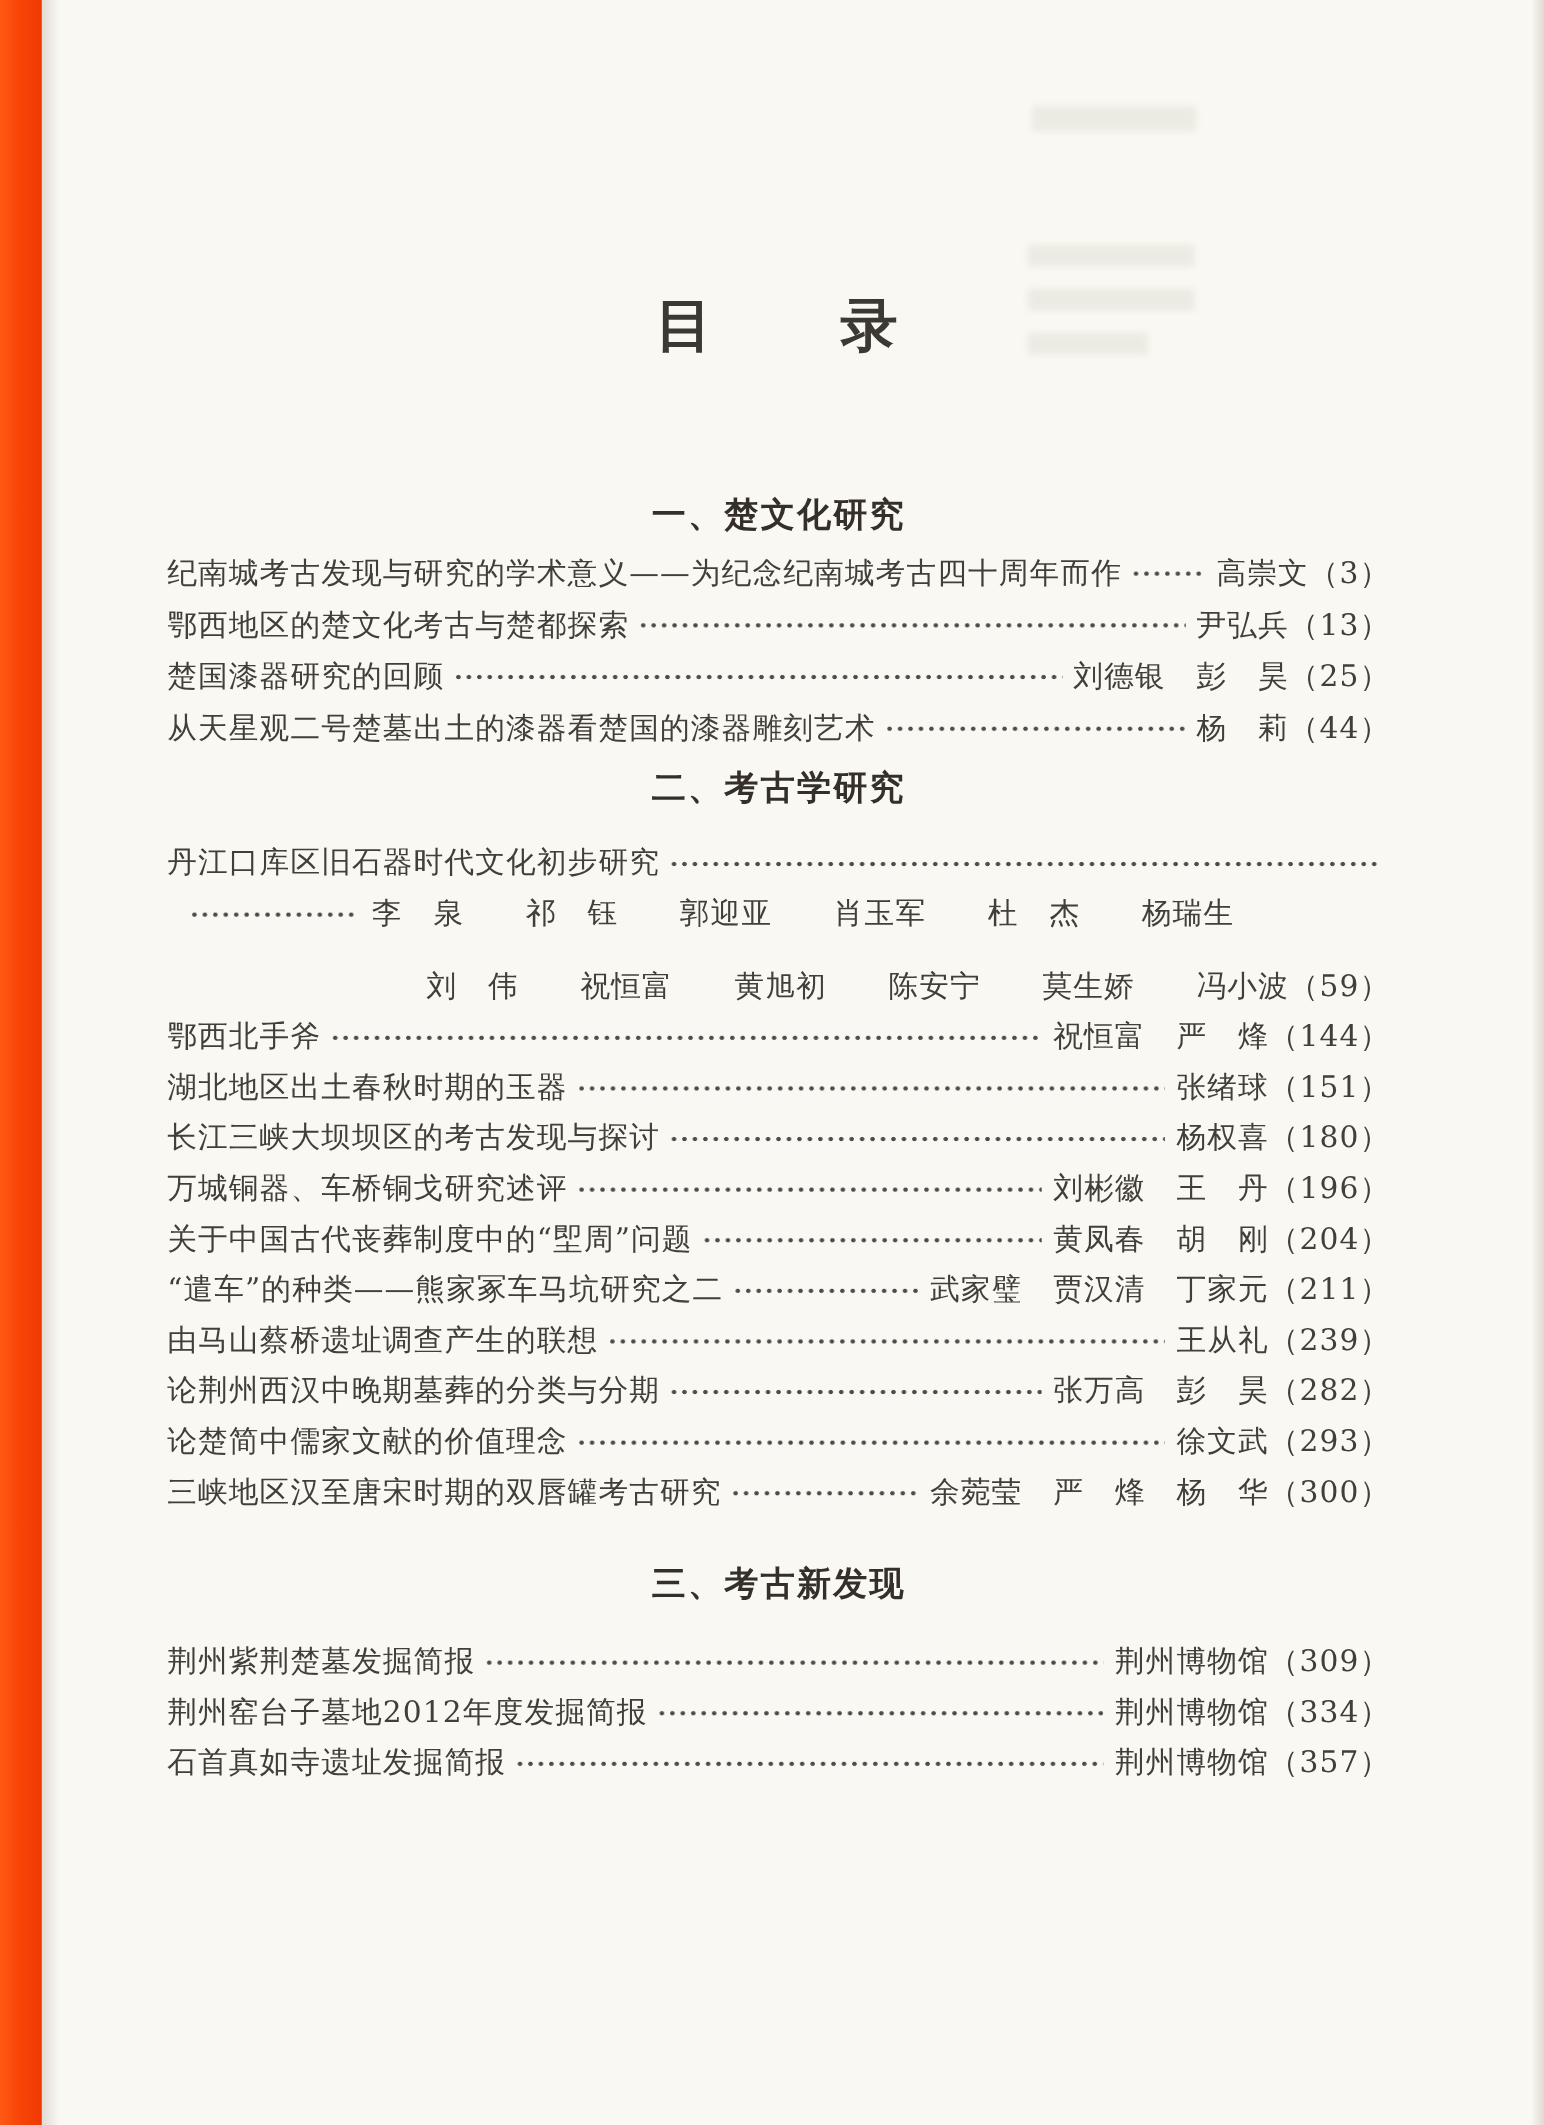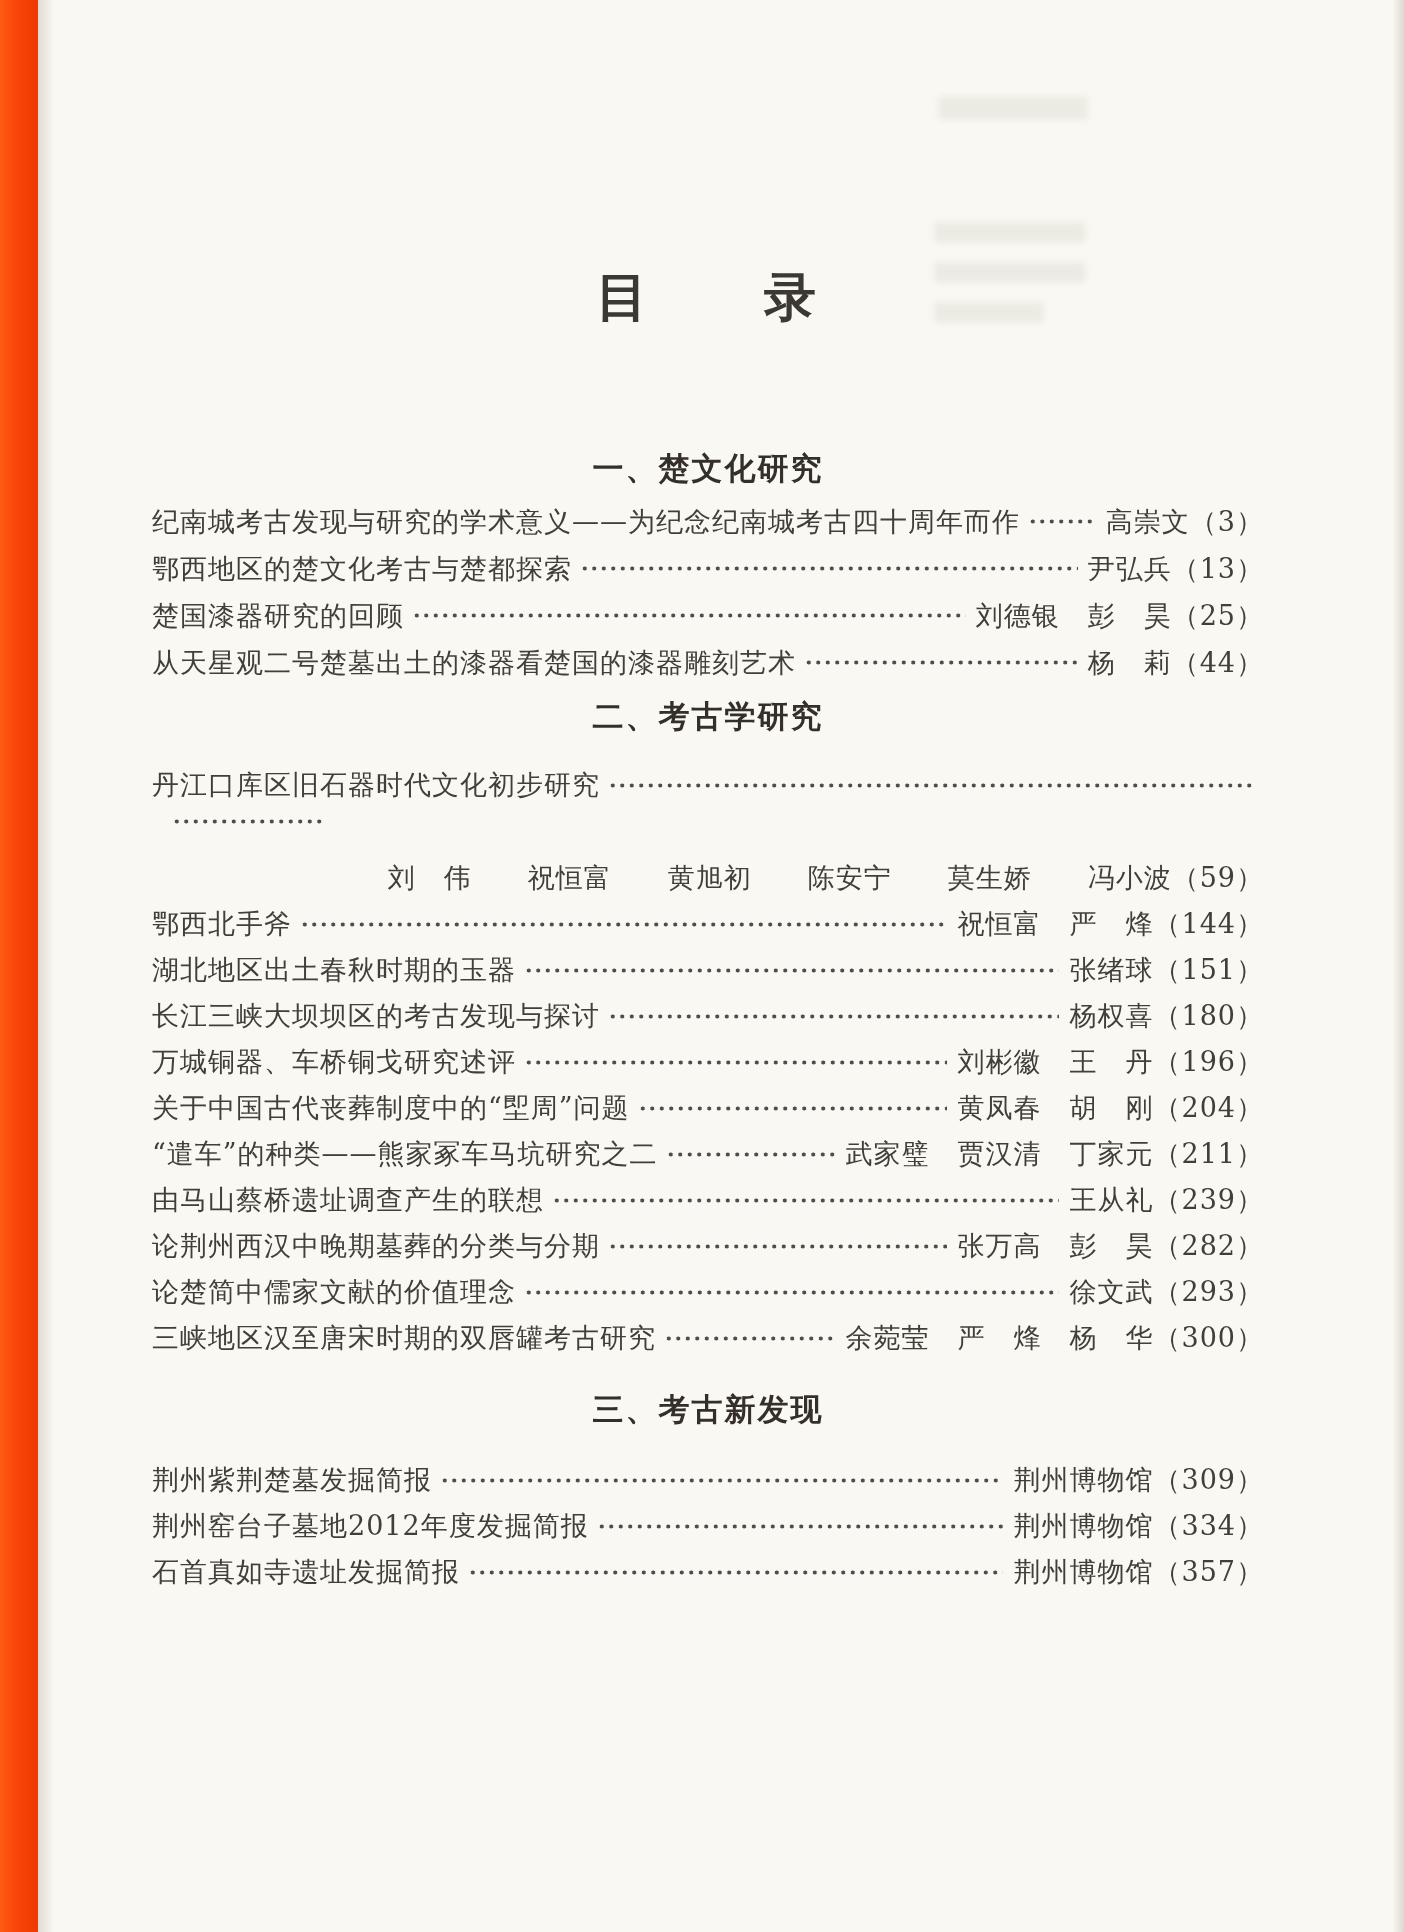--- a/index.html
+++ b/index.html
@@ -51,21 +51,21 @@
     font-weight:700;
     font-size:31px; line-height:40px;
     letter-spacing:2px;
     color:#343029;
     white-space:pre;
   }
   .mh1 { margin-top:122px; }
   .mr1 { margin-top:10px; }
   .mh2 { margin-top:10px; }
   .mr2 { margin-top:26px; }
-  .mh3 { margin-top:28px; }
+  .mh3 { margin-top:40px; }
   .mr3 { margin-top:28px; }
 
   .rows-1 .row { line-height:47px;text-align:center; }
   .rows-2 .row { line-height:46px; }
   .rows-3 .row { line-height:46px; }
 
   .row {
     display:flex; align-items:center;
     font-size:27px;
     letter-spacing:1px;
@@ -112,21 +112,21 @@
     <div class="rows-1 mr1">
         <div class="row"><span class="t">纪南城考古发现与研究的学术意义——为纪念纪南城考古四十周年而作</span><span class="leader"></span><span class="authors">高崇文</span><span class="pageno">（3）</span></div>
         <div class="row"><span class="t">鄂西地区的楚文化考古与楚都探索</span><span class="leader"></span><span class="authors">尹弘兵</span><span class="pageno">（13）</span></div>
         <div class="row"><span class="t">楚国漆器研究的回顾</span><span class="leader"></span><span class="authors">刘德银　彭　昊</span><span class="pageno">（25）</span></div>
         <div class="row"><span class="t">从天星观二号楚墓出土的漆器看楚国的漆器雕刻艺术</span><span class="leader"></span><span class="authors">杨　莉</span><span class="pageno">（44）</span></div>
       </div>
 
     <div class="sec-heading mh2">二、考古学研究</div>
     <div class="rows-2 mr2">
         <div class="row"><span class="t">丹江口库区旧石器时代文化初步研究</span><span class="leader"></span></div>
-        <div class="row indent-b"><span class="leader-fixed"></span></div>
+        <div class="row indent-b"><span class="leader-fixed"></span><span class="authors">李　泉　　祁　钰　　郭迎亚　　肖玉军　　杜　杰　　杨瑞生</span></div>
         <div class="row right-align"><span class="authors">刘　伟　　祝恒富　　黄旭初　　陈安宁　　莫生娇　　冯小波</span><span class="pageno">（59）</span></div>
         <div class="row"><span class="t">鄂西北手斧</span><span class="leader"></span><span class="authors">祝恒富　严　烽</span><span class="pageno">（144）</span></div>
         <div class="row"><span class="t">湖北地区出土春秋时期的玉器</span><span class="leader"></span><span class="authors">张绪球</span><span class="pageno">（151）</span></div>
         <div class="row"><span class="t">长江三峡大坝坝区的考古发现与探讨</span><span class="leader"></span><span class="authors">杨权喜</span><span class="pageno">（180）</span></div>
         <div class="row"><span class="t">万城铜器、车桥铜戈研究述评</span><span class="leader"></span><span class="authors">刘彬徽　王　丹</span><span class="pageno">（196）</span></div>
         <div class="row"><span class="t">关于中国古代丧葬制度中的“堲周”问题</span><span class="leader"></span><span class="authors">黄凤春　胡　刚</span><span class="pageno">（204）</span></div>
         <div class="row"><span class="t">“遣车”的种类——熊家冢车马坑研究之二</span><span class="leader"></span><span class="authors">武家璧　贾汉清　丁家元</span><span class="pageno">（211）</span></div>
         <div class="row"><span class="t">由马山蔡桥遗址调查产生的联想</span><span class="leader"></span><span class="authors">王从礼</span><span class="pageno">（239）</span></div>
         <div class="row"><span class="t">论荆州西汉中晚期墓葬的分类与分期</span><span class="leader"></span><span class="authors">张万高　彭　昊</span><span class="pageno">（282）</span></div>
         <div class="row"><span class="t">论楚简中儒家文献的价值理念</span><span class="leader"></span><span class="authors">徐文武</span><span class="pageno">（293）</span></div>

